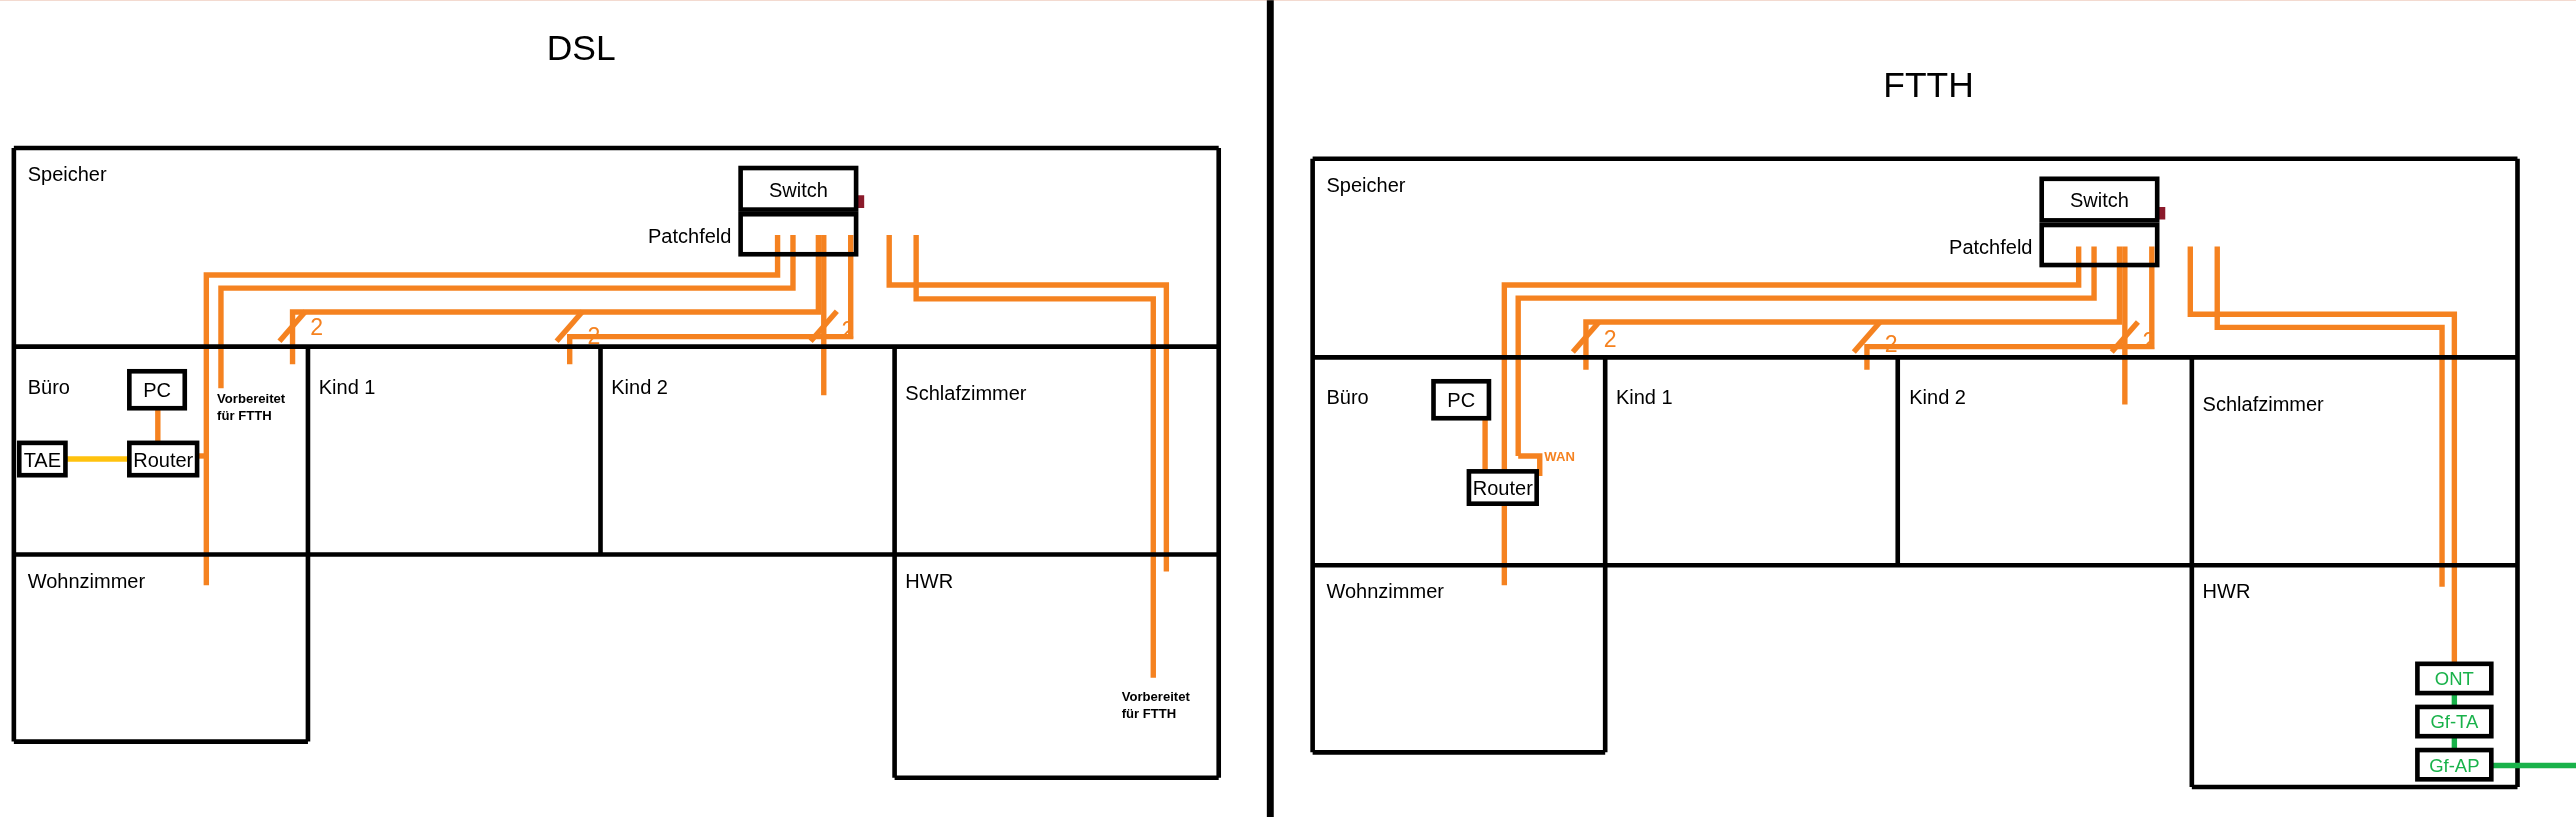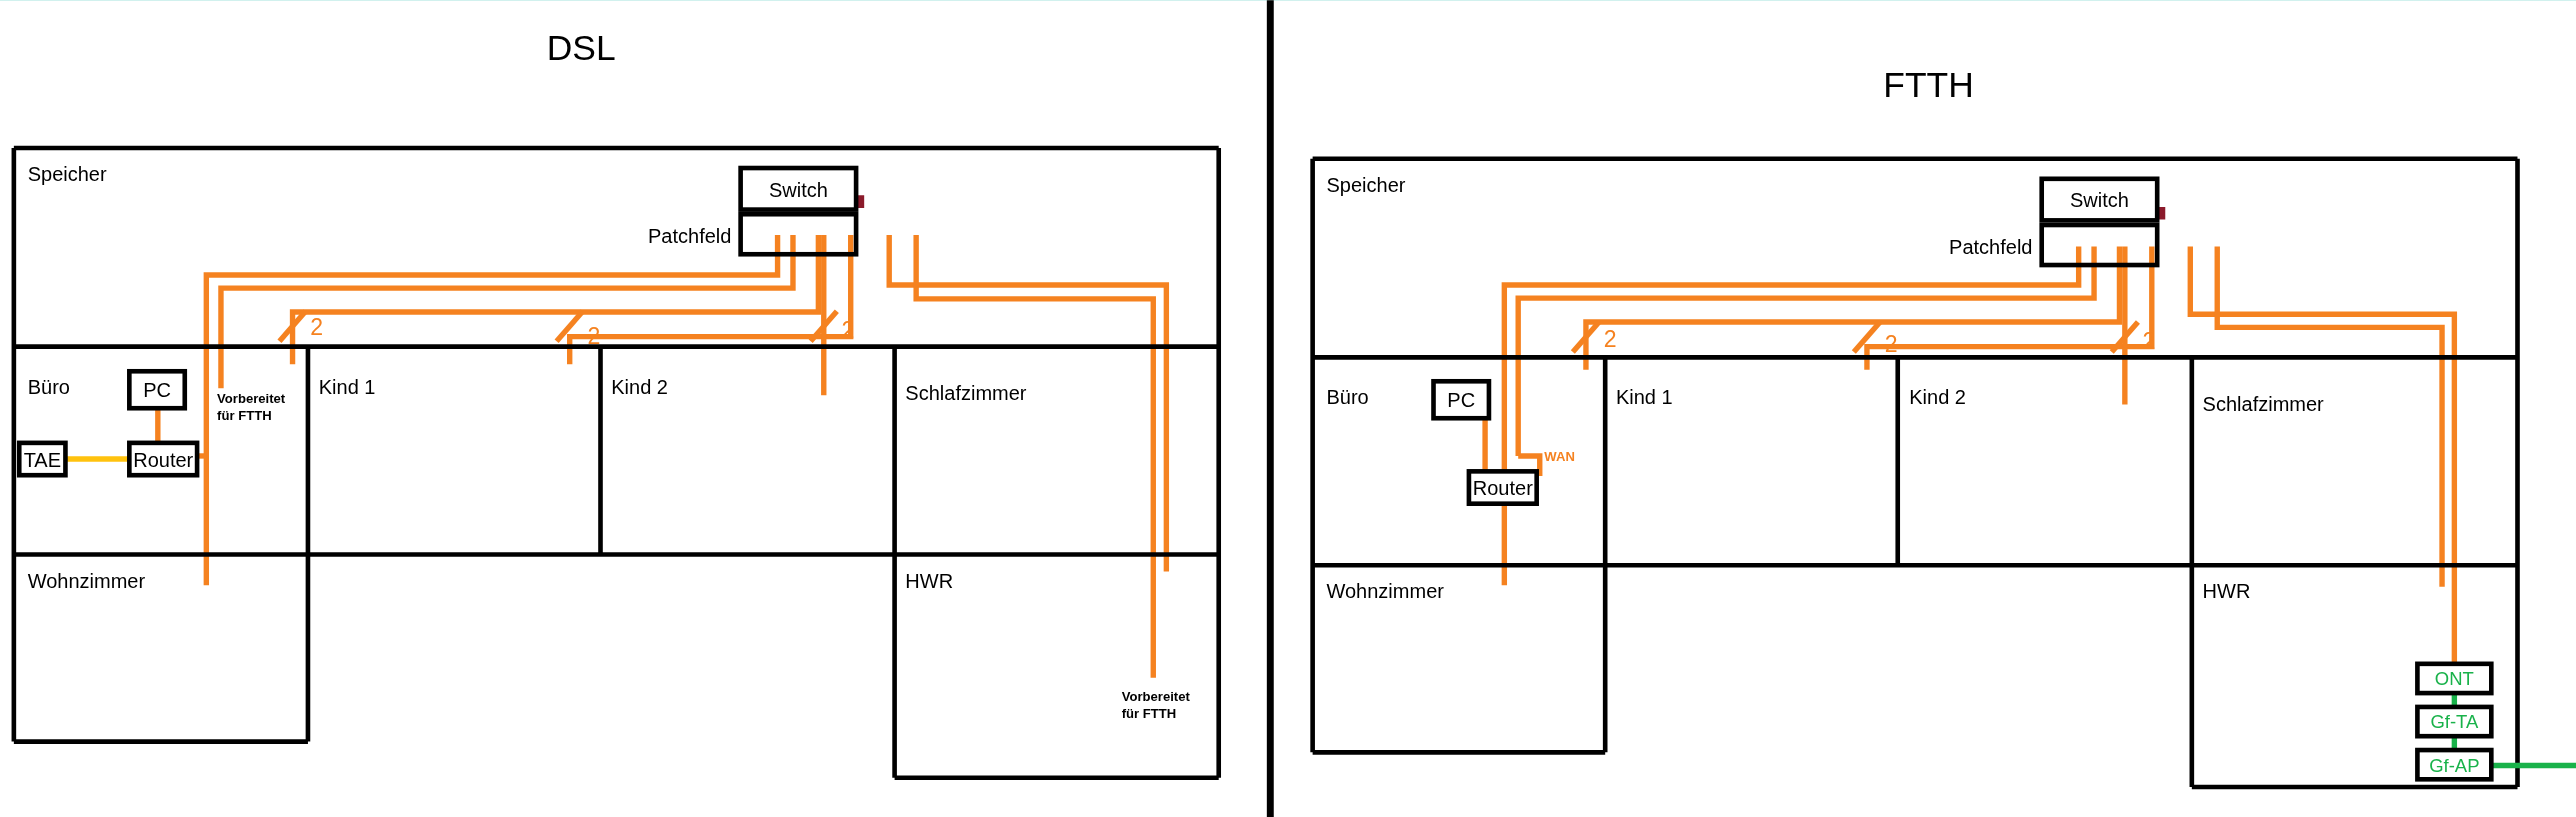--- a/index.html
+++ b/index.html
@@ -1,17 +1,17 @@
 <!DOCTYPE html>
 <html style="font-size:12.3px"><head>
 <meta charset="utf-8">
 <style>
   html,body{margin:0;padding:0;background:#ffffff;}
   body{width:2576px;height:818px;font-family:"Liberation Sans",sans-serif;overflow:hidden;}
-  #stage{position:relative;width:2576px;height:818px;background:#14b8a6;}
+  #stage{position:relative;width:2576px;height:818px;background:#c2410c;}
   svg{display:block;}
   .ttl{font-family:"Liberation Sans",sans-serif;font-size:46px;fill:#000;text-anchor:middle;}
   .room{font-family:"Liberation Sans",sans-serif;font-size:26px;fill:#000;}
   .boxlbl{font-family:"Liberation Sans",sans-serif;font-size:26px;fill:#000;text-anchor:middle;}
   .boxlbl-g{font-family:"Liberation Sans",sans-serif;font-size:24px;fill:#19b24a;text-anchor:middle;}
   .patch{font-family:"Liberation Sans",sans-serif;font-size:26px;fill:#000;text-anchor:end;}
   .cnt{font-family:"Liberation Sans",sans-serif;font-size:30px;fill:#F58220;}
   .wan{font-family:"Liberation Sans",sans-serif;font-size:17px;fill:#F58220;font-weight:bold;}
   .prep{font-family:"Liberation Sans",sans-serif;font-size:17px;fill:#000;font-weight:bold;}
 </style>

